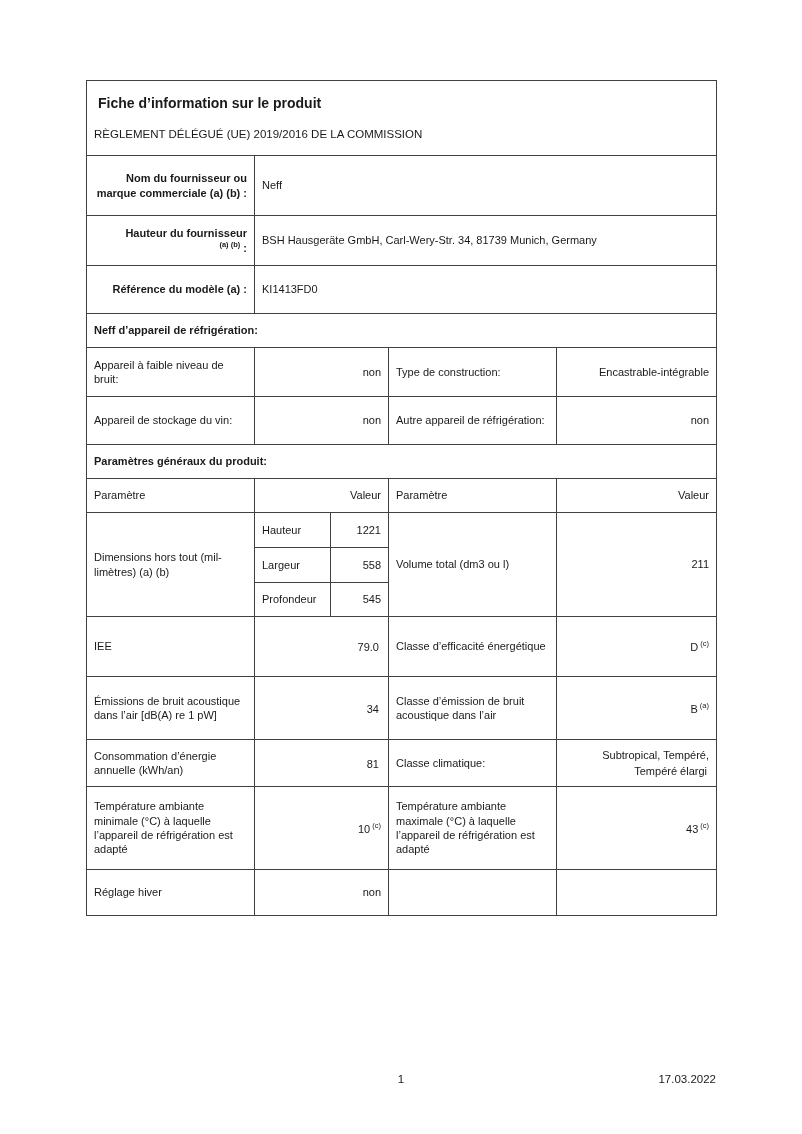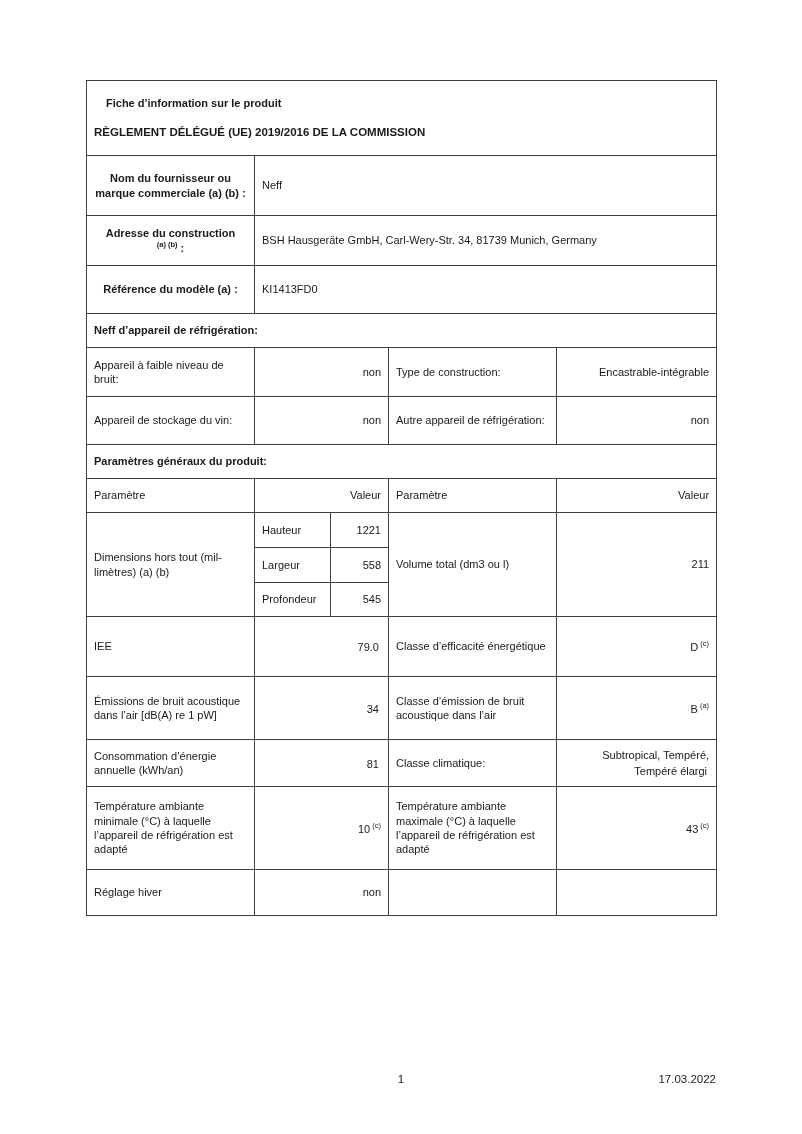--- a/index.html
+++ b/index.html
@@ -23,23 +23,23 @@
   }
   table.fiche td {
     border: 1px solid #414141;
     vertical-align: middle;
     font-size: 11px;
     line-height: 1.3;
     padding: 4px 7px;
     overflow: hidden;
   }
   .title-cell { padding: 11px 8px 12px 8px; vertical-align: top; }
-  .doc-title { font-size: 11px; font-weight: bold; margin: 0 0 15px 12px; }
-  .doc-subtitle { font-size: 11.5px; font-weight: bold; }
-  .lbl { font-weight: bold; text-align: center; }
+  .doc-title { font-size: 14px; font-weight: bold; margin: 0 0 15px 4px; }
+  .doc-subtitle { font-size: 11.5px; font-weight: normal; }
+  .lbl { font-weight: bold; text-align: right; }
   .plain { font-weight: normal; text-align: left; margin-left: 44px; }
   .val { font-weight: normal; text-align: right; }
   .sect td { font-weight: bold; }
   .sup { font-size: 7.5px; vertical-align: super; margin-left: 2px; white-space: nowrap; }
   .tiny-sup { font-size: 7.5px; vertical-align: super; font-weight: bold; }
   .footer {
     position: absolute;
     left: 86px;
     top: 1073px;
     width: 630px;
@@ -71,21 +71,21 @@
       </td>
     </tr>
 
     <tr style="height:60px">
       <td class="lbl">Nom du fournisseur ou marque commerciale (a) (b) :</td>
       <td colspan="4" class="plain">Neff</td>
     </tr>
 
     <tr style="height:50px">
       <td class="lbl">
-        <span>Adresse du construction</span><br>
+        <span>Hauteur du fournisseur</span><br>
         <span class="tiny-sup">(a) (b)</span>
         <span>:</span>
       </td>
       <td colspan="4" class="plain">BSH Hausgeräte GmbH, Carl-Wery-Str. 34, 81739 Munich, Germany</td>
     </tr>
 
     <tr style="height:48px">
       <td class="lbl">Référence du modèle (a) :</td>
       <td colspan="4" class="plain">KI1413FD0</td>
     </tr>

